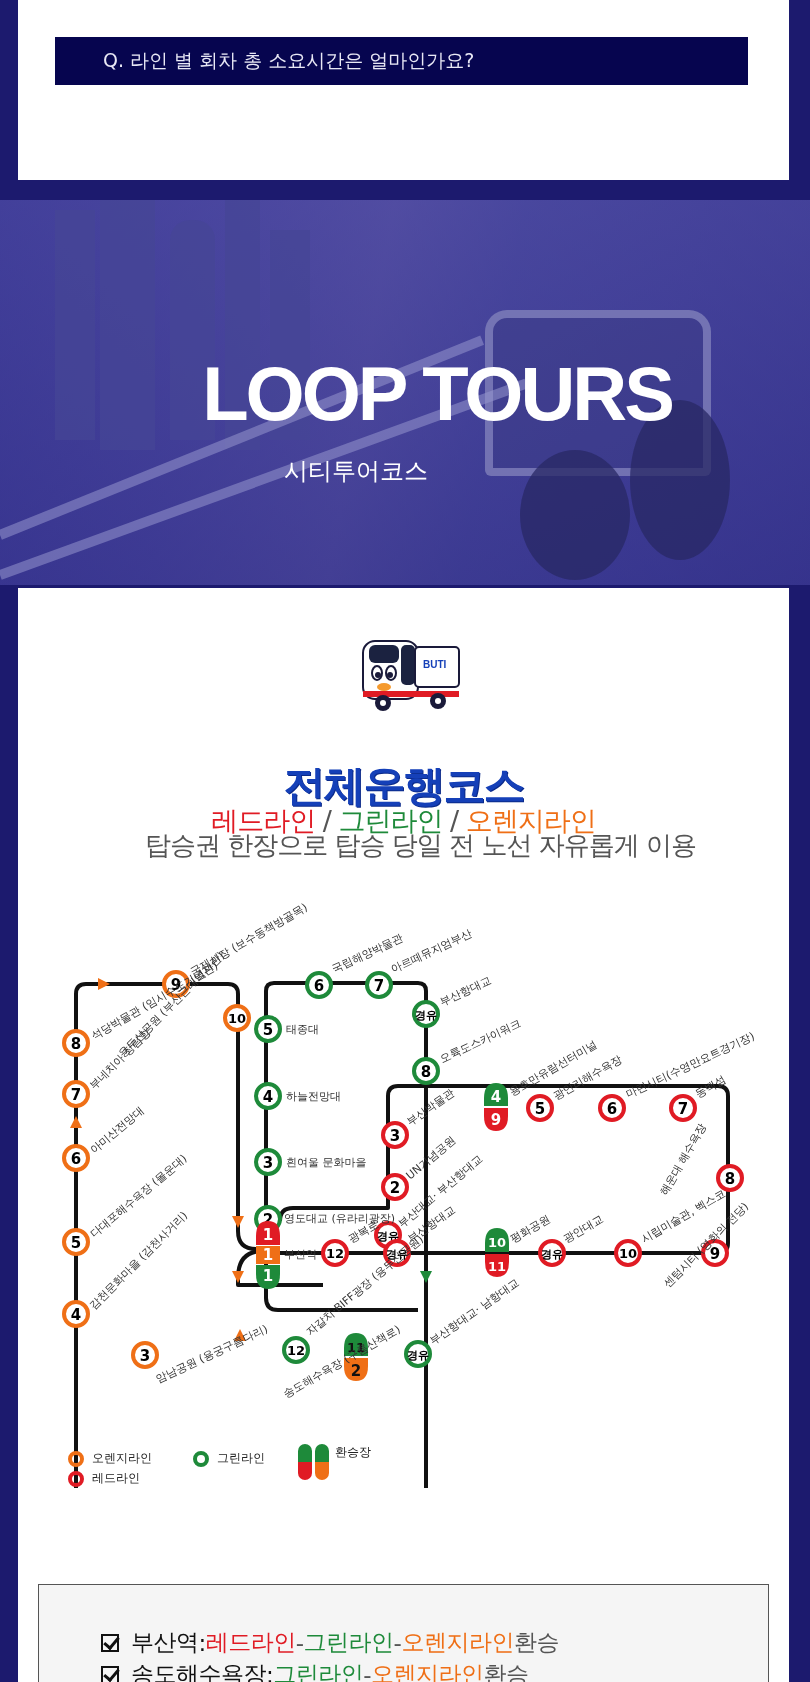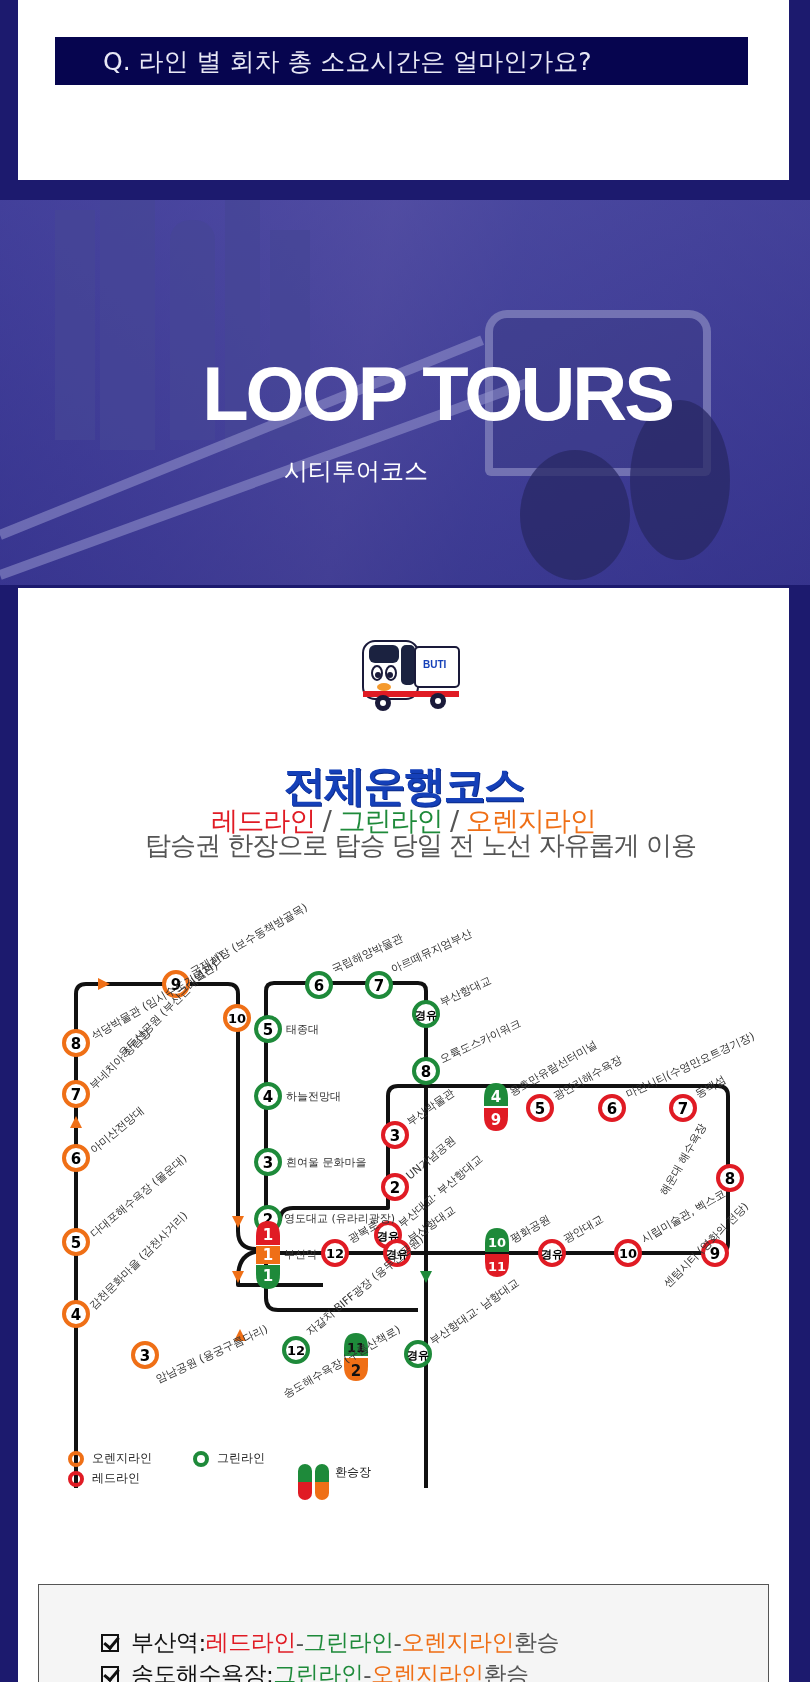--- a/index.html
+++ b/index.html
@@ -8,21 +8,21 @@
     background:#1c1a6e;
     font-family:"DejaVu Sans", "Liberation Sans", sans-serif;
     position:relative;
   }
   .card {
     position:absolute; left:18px; width:771px; background:#ffffff;
   }
   .faq-card { top:0; height:180px; }
   .q-bar {
     position:absolute; left:37px; top:37px; width:693px; height:48px;
-    background:#06054f; color:#e8e8f5; font-size:25px;
+    background:#06054f; color:#e8e8f5; font-size:19px;
     display:flex; align-items:center; padding-left:48px; box-sizing:border-box;
   }
   .a-line {
     position:absolute; left:66px; top:96px; font-size:21px; color:#101040;
     white-space:nowrap; letter-spacing:-0.5px;
   }
   .red { color:#e01b24; } .green { color:#1e8a3a; } .orange { color:#ef6f16; }
 
   .hero {
     position:absolute; left:0; top:200px; width:810px; height:385px; overflow:hidden;
@@ -357,21 +357,21 @@
       <span>오렌지라인</span>
     </div>
     <div class="legend-item" style="left:0;top:20px;">
       <span class="lg-ring" style="border-color:#e01b24;"></span>
       <span>레드라인</span>
     </div>
     <div class="legend-item" style="left:125px;top:0;">
       <span class="lg-ring" style="border-color:#1e8a3a;"></span>
       <span>그린라인</span>
     </div>
-    <div class="legend-item" style="left:230px;top:-6px;align-items:flex-start;margin-top:20px;">
+    <div class="legend-item" style="left:230px;top:-6px;align-items:flex-start;">
       <span class="lg-pill">
           <div style="background:#1e8a3a"></div>
           <div style="background:#e01b24"></div>
         </span>
       <span class="lg-pill" style="margin-right:6px;">
           <div style="background:#1e8a3a"></div>
           <div style="background:#ef6f16"></div>
         </span>
       <span>환승장</span>
     </div>

